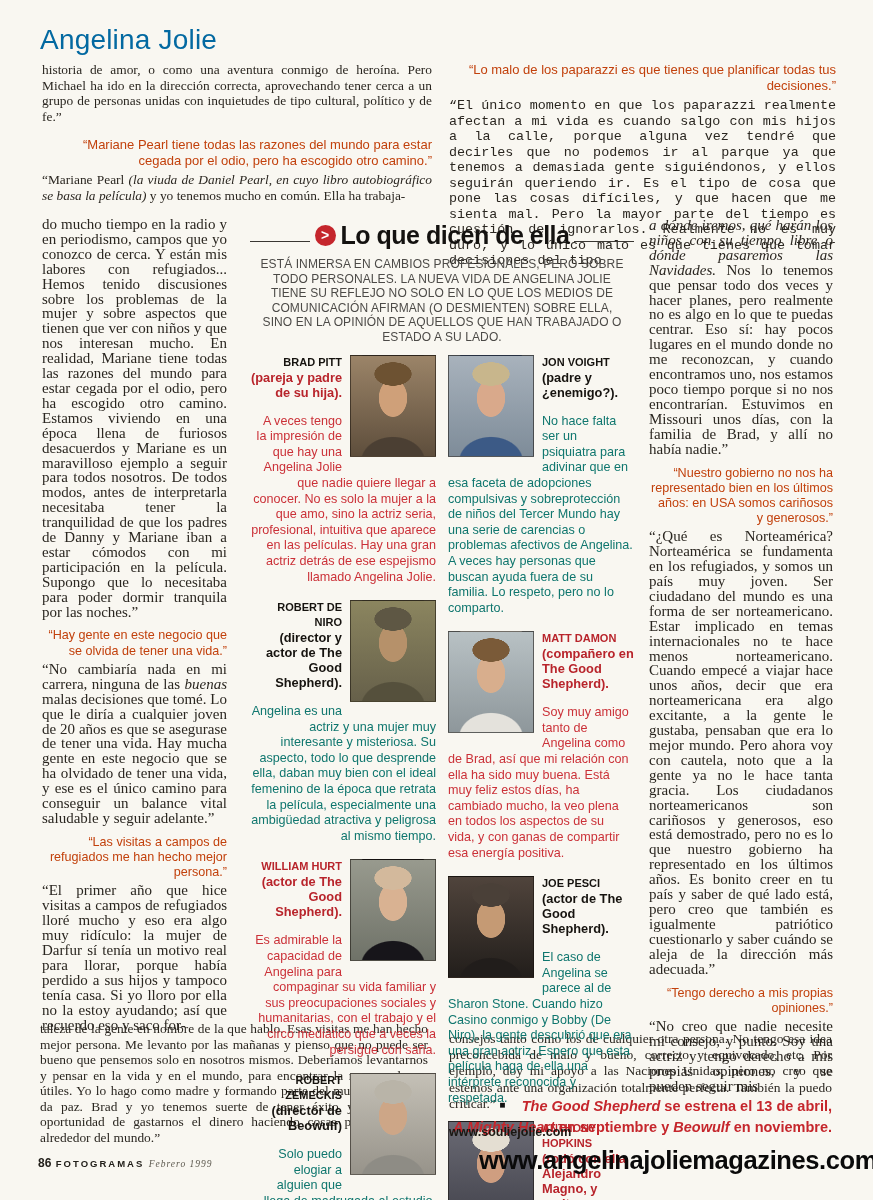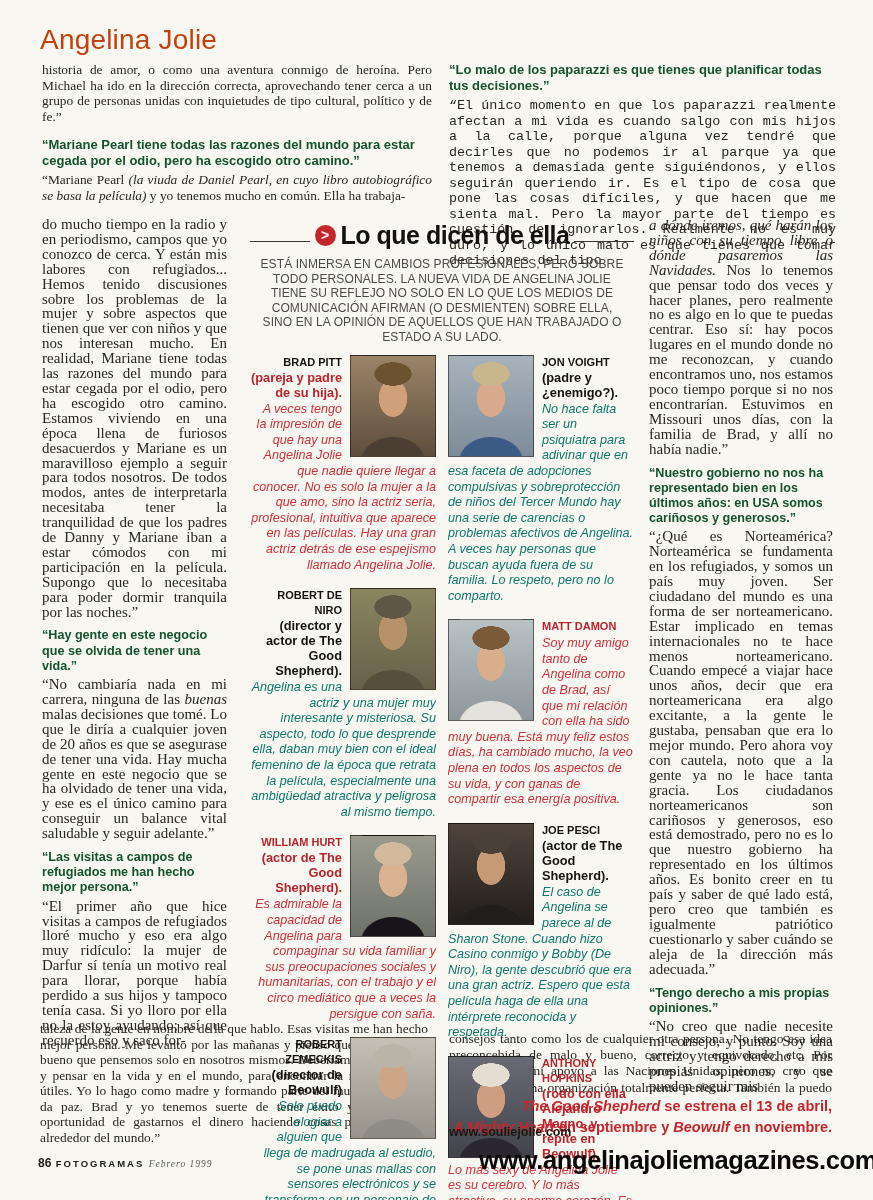--- a/index.html
+++ b/index.html
@@ -5,28 +5,28 @@
   html,body{margin:0;padding:0;background:#e8e6e0;}
   #page{
     position:relative;width:873px;height:1200px;margin:0 auto;
     background:#f9f7f1;overflow:hidden;
     font-family:"Liberation Serif",serif;color:#28241f;
   }
   
   #page-title{
     position:absolute;left:40px;top:24px;
     font-family:"Liberation Sans",sans-serif;font-size:28px;font-weight:400;
-    color:#c2410c;letter-spacing:.2px;
+    color:#0369a1;letter-spacing:.2px;
   }
   
   .serif{font-size:15px;line-height:14.9px;text-align:justify;color:#2a2620;}
   .serif-wide{font-size:13.4px;line-height:15.5px;text-align:justify;color:#2a2620;}
   .bold-head{
-    font-family:"Liberation Sans",sans-serif;font-weight:bold;
-    font-size:13px;line-height:16px;text-align:left;color:#14532d;
+    font-family:"Liberation Sans",sans-serif;font-weight:normal;
+    font-size:13px;line-height:16px;text-align:right;color:#c2410c;
   }
   .it{font-style:italic;}
   
   .abs{position:absolute;}
   #top-left{left:42px;top:62px;width:390px;}
   #top-left .bold-head{margin-top:13px;}
   #top-left .p2{margin-top:3px;}
   #col-left{left:42px;top:217px;width:185px;}
   #col-left .bold-head{margin:9px 0 3px 0;font-size:12.6px;line-height:15.2px;}
   #bottom-left{left:40px;top:1021px;width:388px;}
@@ -51,21 +51,21 @@
   .qb-intro{
     margin:7px 6px 10px 6px;text-align:center;color:#4c4a47;
     font-size:12px;line-height:14.6px;letter-spacing:.1px;
   }
   .qb-cols{display:flex;gap:12px;}
   .qb-col{width:186px;}
   
   .person{margin-bottom:15px;overflow:hidden;}
   .p-name{font-weight:bold;font-size:11px;line-height:15px;}
   .p-role{font-weight:bold;font-size:12.8px;line-height:15px;}
-  .p-quote{font-style:italic;font-size:12.6px;line-height:15.6px;margin-top:2px;}
+  .p-quote{font-size:12.6px;line-height:15.6px;margin-top:14px;}
   .align-right{text-align:right;}
   .align-left{text-align:left;}
   .c-black{color:#16130f;}
   .c-red{color:#b8242b;}
   .q-red{color:#cb3138;}
   .q-black{color:#0f766e;}
   .photo{
     width:84px;height:100px;border:1px solid rgba(20,15,10,.55);
     background:
       radial-gradient(ellipse 27px 17px at 50% 18%, var(--hair) 0 68%, transparent 70%),
@@ -197,20 +197,21 @@
         <div class="person align-left">
           <div class="photo photo-1"></div>
           <div class="p-name c-black">JON VOIGHT</div>
           <div class="p-role c-black">(padre y ¿enemigo?).</div>
           <div class="p-quote q-black">No hace falta ser un psiquiatra para adivinar que en esa faceta de adopciones compulsivas y sobreprotección de niños del Tercer Mundo hay una serie de carencias o problemas afectivos de Angelina. A veces hay personas que buscan ayuda fuera de su familia. Lo respeto, pero no lo comparto.</div>
         </div>
 
         <div class="person align-left">
           <div class="photo photo-3"></div>
           <div class="p-name c-red">MATT DAMON</div>
+          <div class="p-role c-red">(compañero en The Good Shepherd).</div>
           <div class="p-quote q-red">Soy muy amigo tanto de Angelina como de Brad, así que mi relación con ella ha sido muy buena. Está muy feliz estos días, ha cambiado mucho, la veo plena en todos los aspectos de su vida, y con ganas de compartir esa energía positiva.</div>
         </div>
 
         <div class="person align-left">
           <div class="photo photo-5"></div>
           <div class="p-name c-black">JOE PESCI</div>
           <div class="p-role c-black">(actor de The Good Shepherd).</div>
           <div class="p-quote q-black">El caso de Angelina se parece al de Sharon Stone. Cuando hizo Casino conmigo y Bobby (De Niro), la gente descubrió que era una gran actriz. Espero que esta película haga de ella una intérprete reconocida y respetada.</div>
         </div>
 

